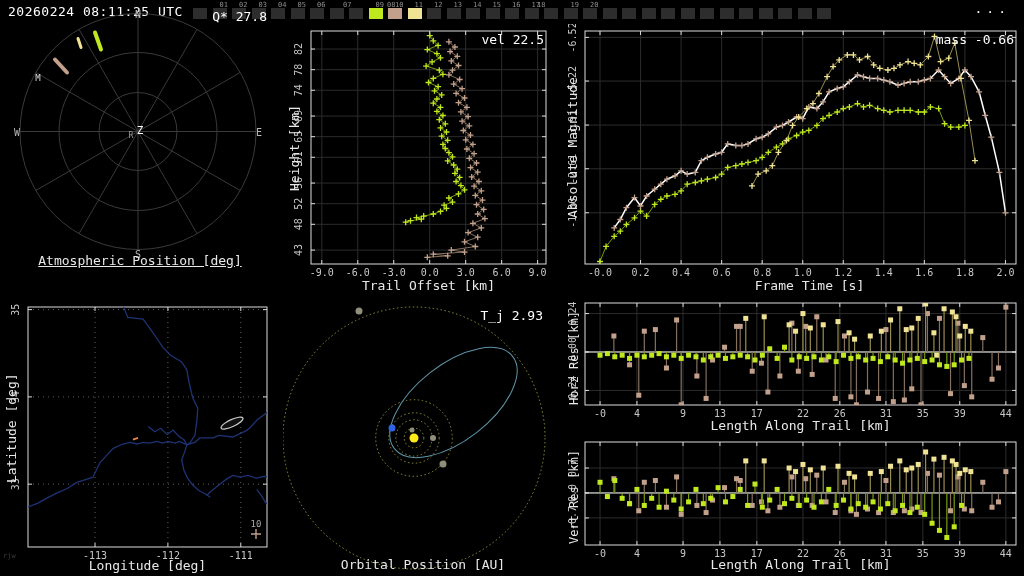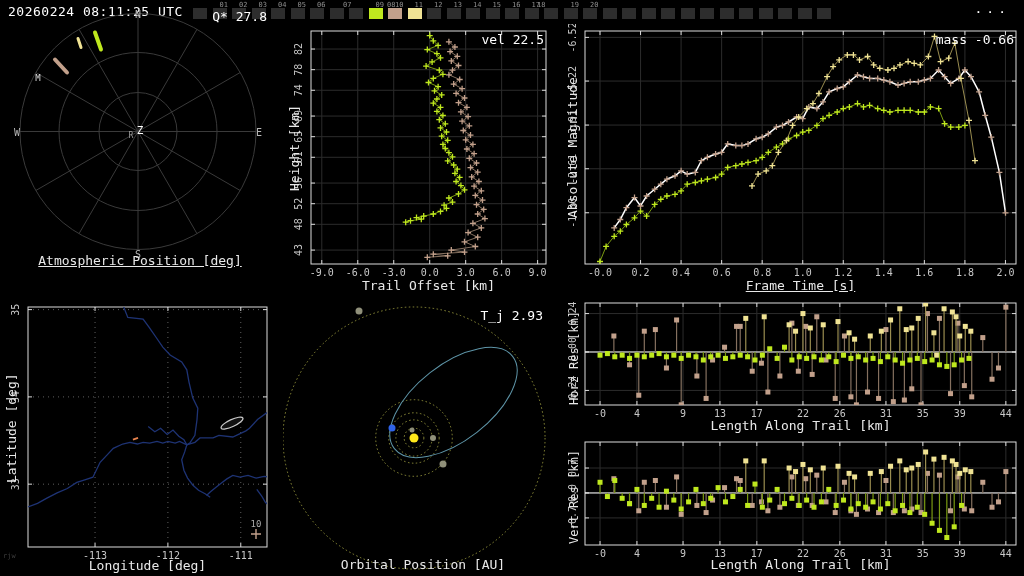--- a/index.html
+++ b/index.html
@@ -17,21 +17,21 @@
   .vlabel{position:absolute;font-size:13px;color:#e8e8e8;transform-origin:0 0;transform:rotate(-90deg);white-space:nowrap;}
   #p-polar{left:0;top:24;width:280px;height:273px;}
   #polar-annot{right:13px;top:9px;}
   #polar-title{left:0;width:280px;top:253px;text-decoration:underline;}
   #p-trail{left:283px;top:24px;width:280px;height:273px;}
   #trail-annot{right:19px;top:8px;}
   #trail-xlabel{left:28px;width:235px;top:254px;text-align:center;}
   #trail-ylabel{left:4px;top:167px;}
   #p-mag{left:560px;top:24px;width:464px;height:273px;}
   #mag-annot{right:10px;top:8px;}
-  #mag-xlabel{left:25px;width:431px;top:254px;text-decoration:underline;}
+  #mag-xlabel{left:34px;width:431px;top:254px;}
   #mag-ylabel{left:5px;top:194px;}
   #p-map{left:0;top:297px;width:280px;height:279px;}
   #map-xlabel{left:28px;width:239px;top:261px;}
   #map-ylabel{left:4px;top:186px;}
   #p-orbit{left:283px;top:297px;width:280px;height:279px;}
   #orbit-annot{right:20px;top:11px;}
   #orbit-title{left:0;width:280px;top:260px;}
   #p-horz{left:560px;top:297px;width:464px;height:140px;}
   #horz-ylabel{left:7px;top:108px;font-size:12px;}
   #horz-xlabel{left:25px;width:431px;top:121px;}

